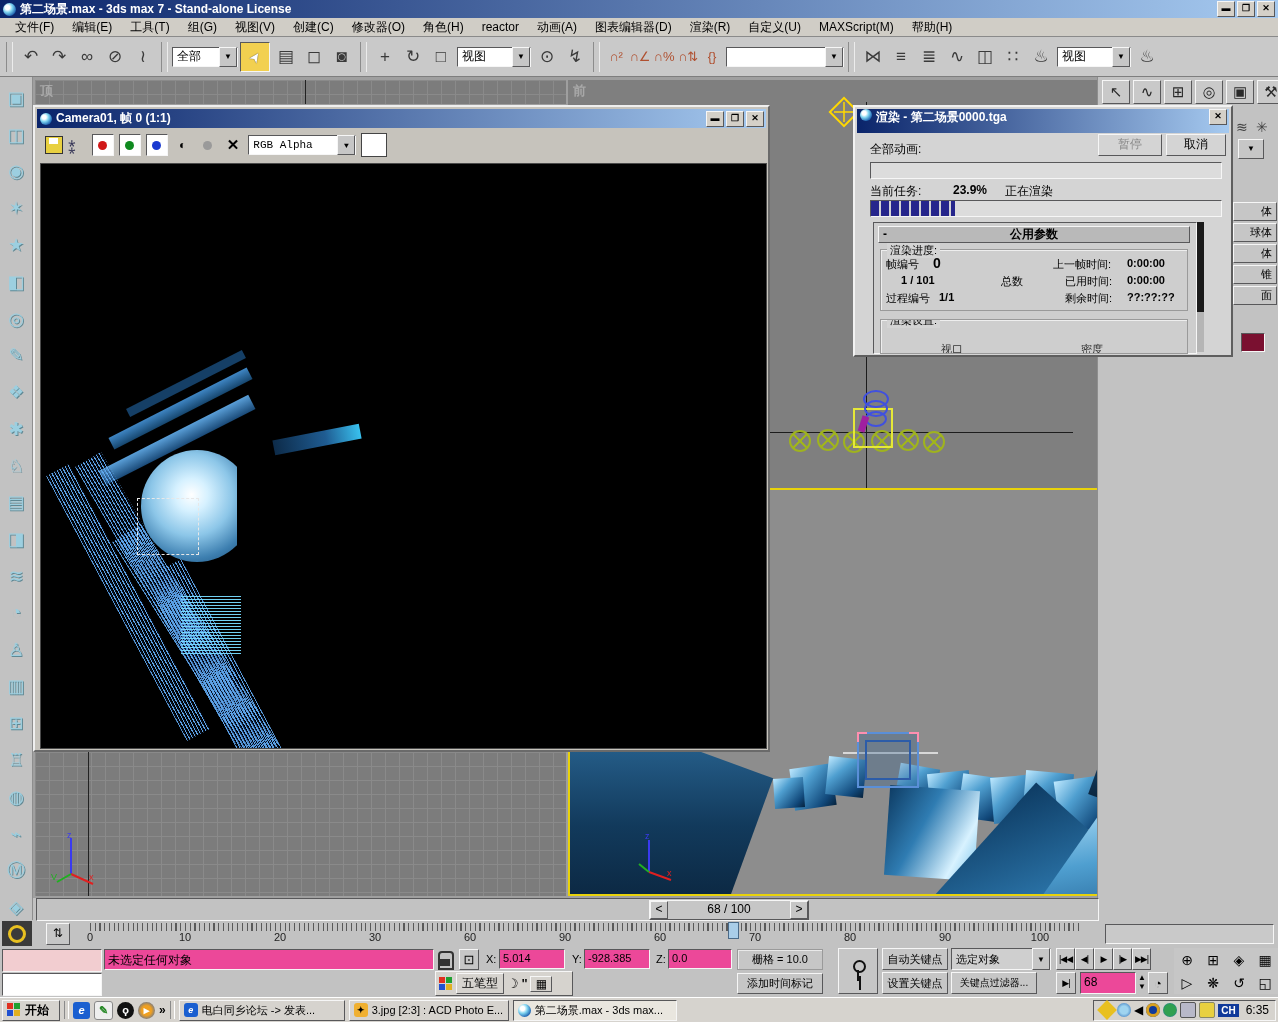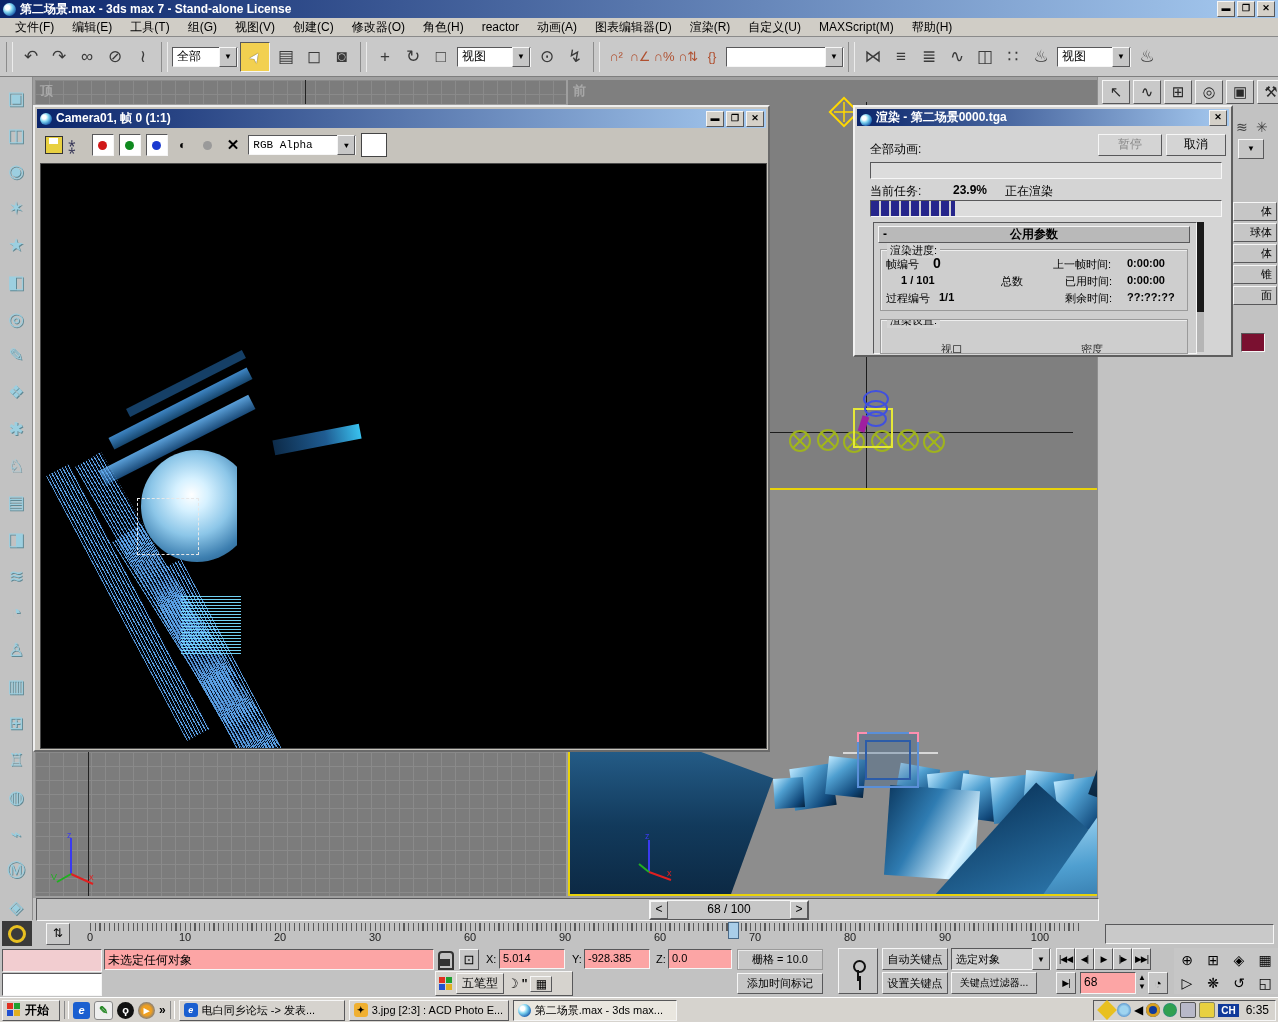--- a/index.html
+++ b/index.html
@@ -54,38 +54,38 @@
   .cam-toolbar{position:absolute;left:2px;top:22px;right:2px;height:32px;display:flex;align-items:center;gap:5px;padding-left:8px;}
   .chan{width:20px;height:20px;background:#fff;display:flex;align-items:center;justify-content:center;font-size:12px;}
   .dot{width:9px;height:9px;border-radius:50%;display:inline-block;}
   .cam-image{position:absolute;left:5px;top:56px;width:725px;height:584px;background:#000;overflow:hidden;
     border:1px solid #4a4a4a;}
   .beam{position:absolute;background:linear-gradient(180deg,#3f86c4,#16466e);}
   .stripe{position:absolute;background:repeating-linear-gradient(0deg,rgba(96,168,238,.95) 0 1px,rgba(24,48,96,.3) 1px 2px,transparent 2px 3px);}
   
   .render-dialog{left:853px;top:105px;width:380px;height:252px;background:#d4d4d4;
     border:2px solid;border-color:#f2f2f2 #5e5e5e #5e5e5e #f2f2f2;box-sizing:border-box;z-index:6;font-size:12px;}
-  .rd-title{position:absolute;left:2px;top:2px;right:2px;height:17px;display:flex;align-items:flex-end;gap:4px;padding-left:3px;}
+  .rd-title{position:absolute;left:2px;top:2px;right:2px;height:24px;display:flex;align-items:flex-start;gap:4px;padding-left:3px;}
   .rd-btn{position:absolute;height:20px;background:#d4d4d4;text-align:center;line-height:18px;}
   .pbar{position:absolute;height:15px;background:#dcdcdc;}
   .pfill{height:100%;background:repeating-linear-gradient(90deg,#26268c 0 8px,#d4d4d4 8px 10px);}
   .rollout-hdr{position:absolute;height:15px;background:#b9b9b9;text-align:center;font-weight:bold;font-size:12px;line-height:14px;}
   .fieldset{position:absolute;border:1px solid #9a9a9a;box-shadow:inset 1px 1px 0 #eee;font-size:11px;}
   .legend{position:absolute;top:-7px;left:6px;background:#d4d4d4;padding:0 3px;}
   .bval{font-weight:bold;}
   
   .timeslider{left:36px;top:898px;width:1061px;height:21px;background:#c2c2c2;}
   .ts-handle{position:absolute;left:612px;top:1px;width:158px;height:18px;background:#c6c6c6;display:flex;}
   .trackbar{left:36px;top:921px;width:1061px;height:26px;}
   .tick-strip{position:absolute;left:54px;right:14px;top:2px;height:8px;
     background:repeating-linear-gradient(90deg,#5a5a5a 0 1px,transparent 1px 4.75px);}
   .tick-label{position:absolute;top:10px;transform:translateX(-50%);font-size:11px;color:#222;}
   .marker{position:absolute;left:692px;top:1px;width:9px;height:15px;background:#a9cde8;border:1px solid #4a6a88;}
   .statusbar{left:0;top:947px;width:1278px;height:50px;background:#c2c2c2;}
-  .field{position:absolute;background:#fca5a5;font-size:11px;padding:2px 3px;box-sizing:border-box;white-space:nowrap;overflow:hidden;}
+  .field{position:absolute;background:#ec4899;font-size:11px;padding:2px 3px;box-sizing:border-box;white-space:nowrap;overflow:hidden;}
   .sbtn{position:absolute;background:#c6c6c6;font-size:11px;display:flex;align-items:center;justify-content:center;
     box-sizing:border-box;white-space:nowrap;}
   .pb-ic{font-size:9px;letter-spacing:-1px;}
   
   .cmd-panel{left:1097px;top:77px;width:181px;height:821px;background:#c2c2c2;border-left:1px solid #8e8e8e;}
   .cp-tabs{position:absolute;left:4px;top:3px;display:flex;gap:3px;}
   .cpt{width:26px;height:22px;display:flex;align-items:center;justify-content:center;font-size:15px;color:#2a2a2a;background:#c9c9c9;}
   .cp-btn{position:absolute;left:135px;width:44px;height:19px;background:#c6c6c6;font-size:11px;
     display:flex;align-items:center;justify-content:flex-end;padding-right:4px;box-sizing:border-box;overflow:hidden;}
   

